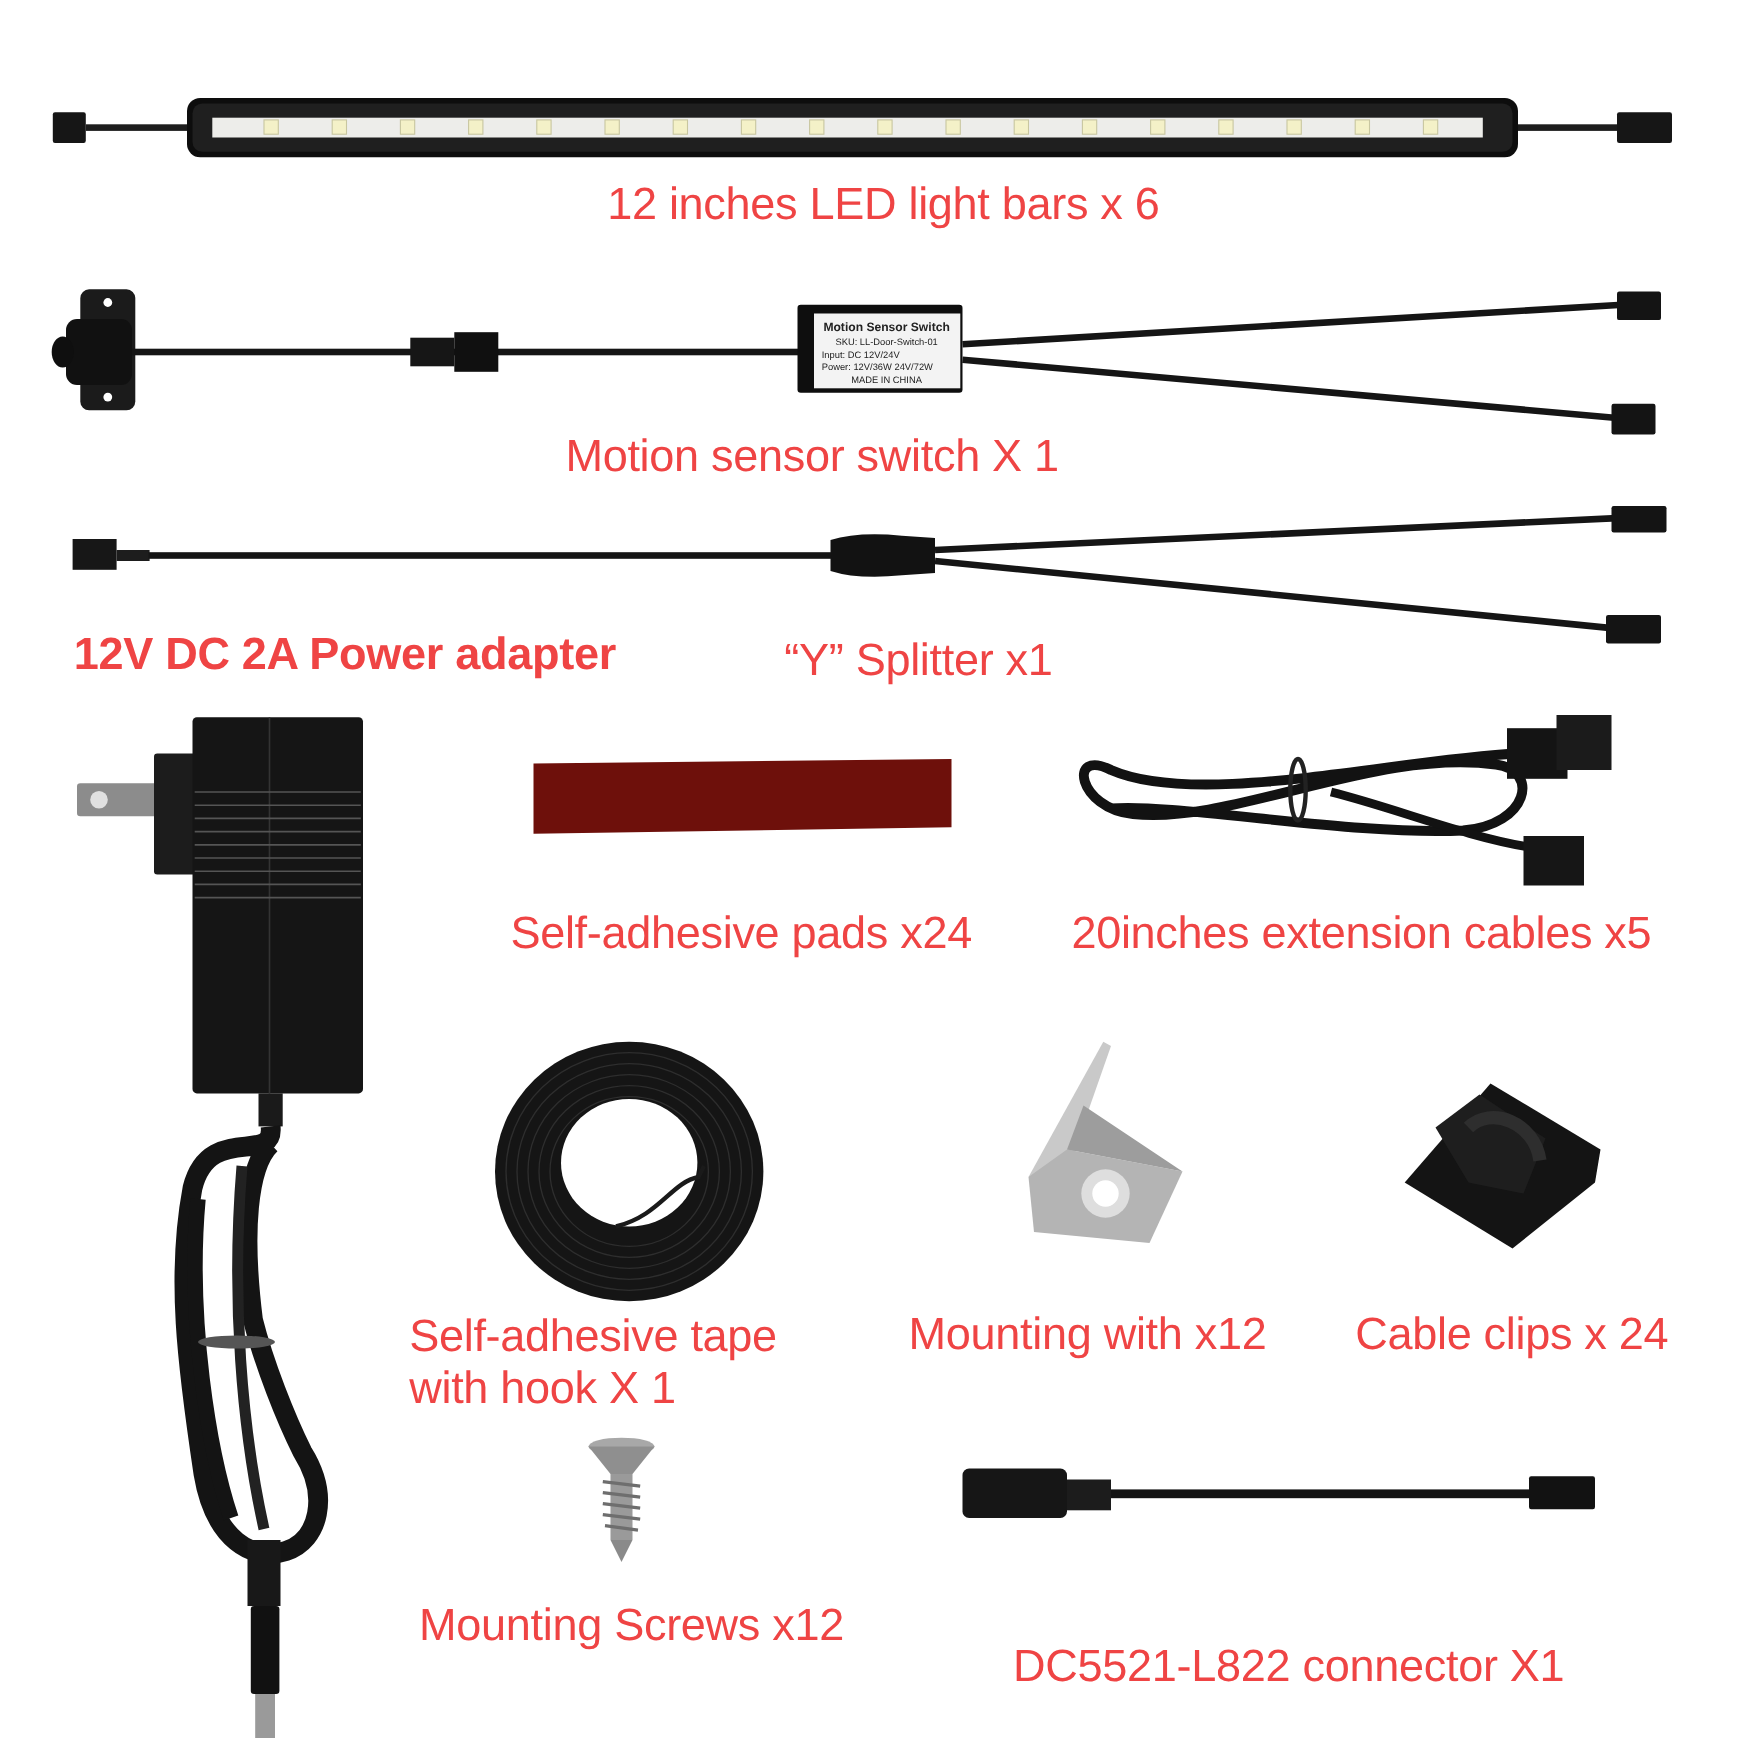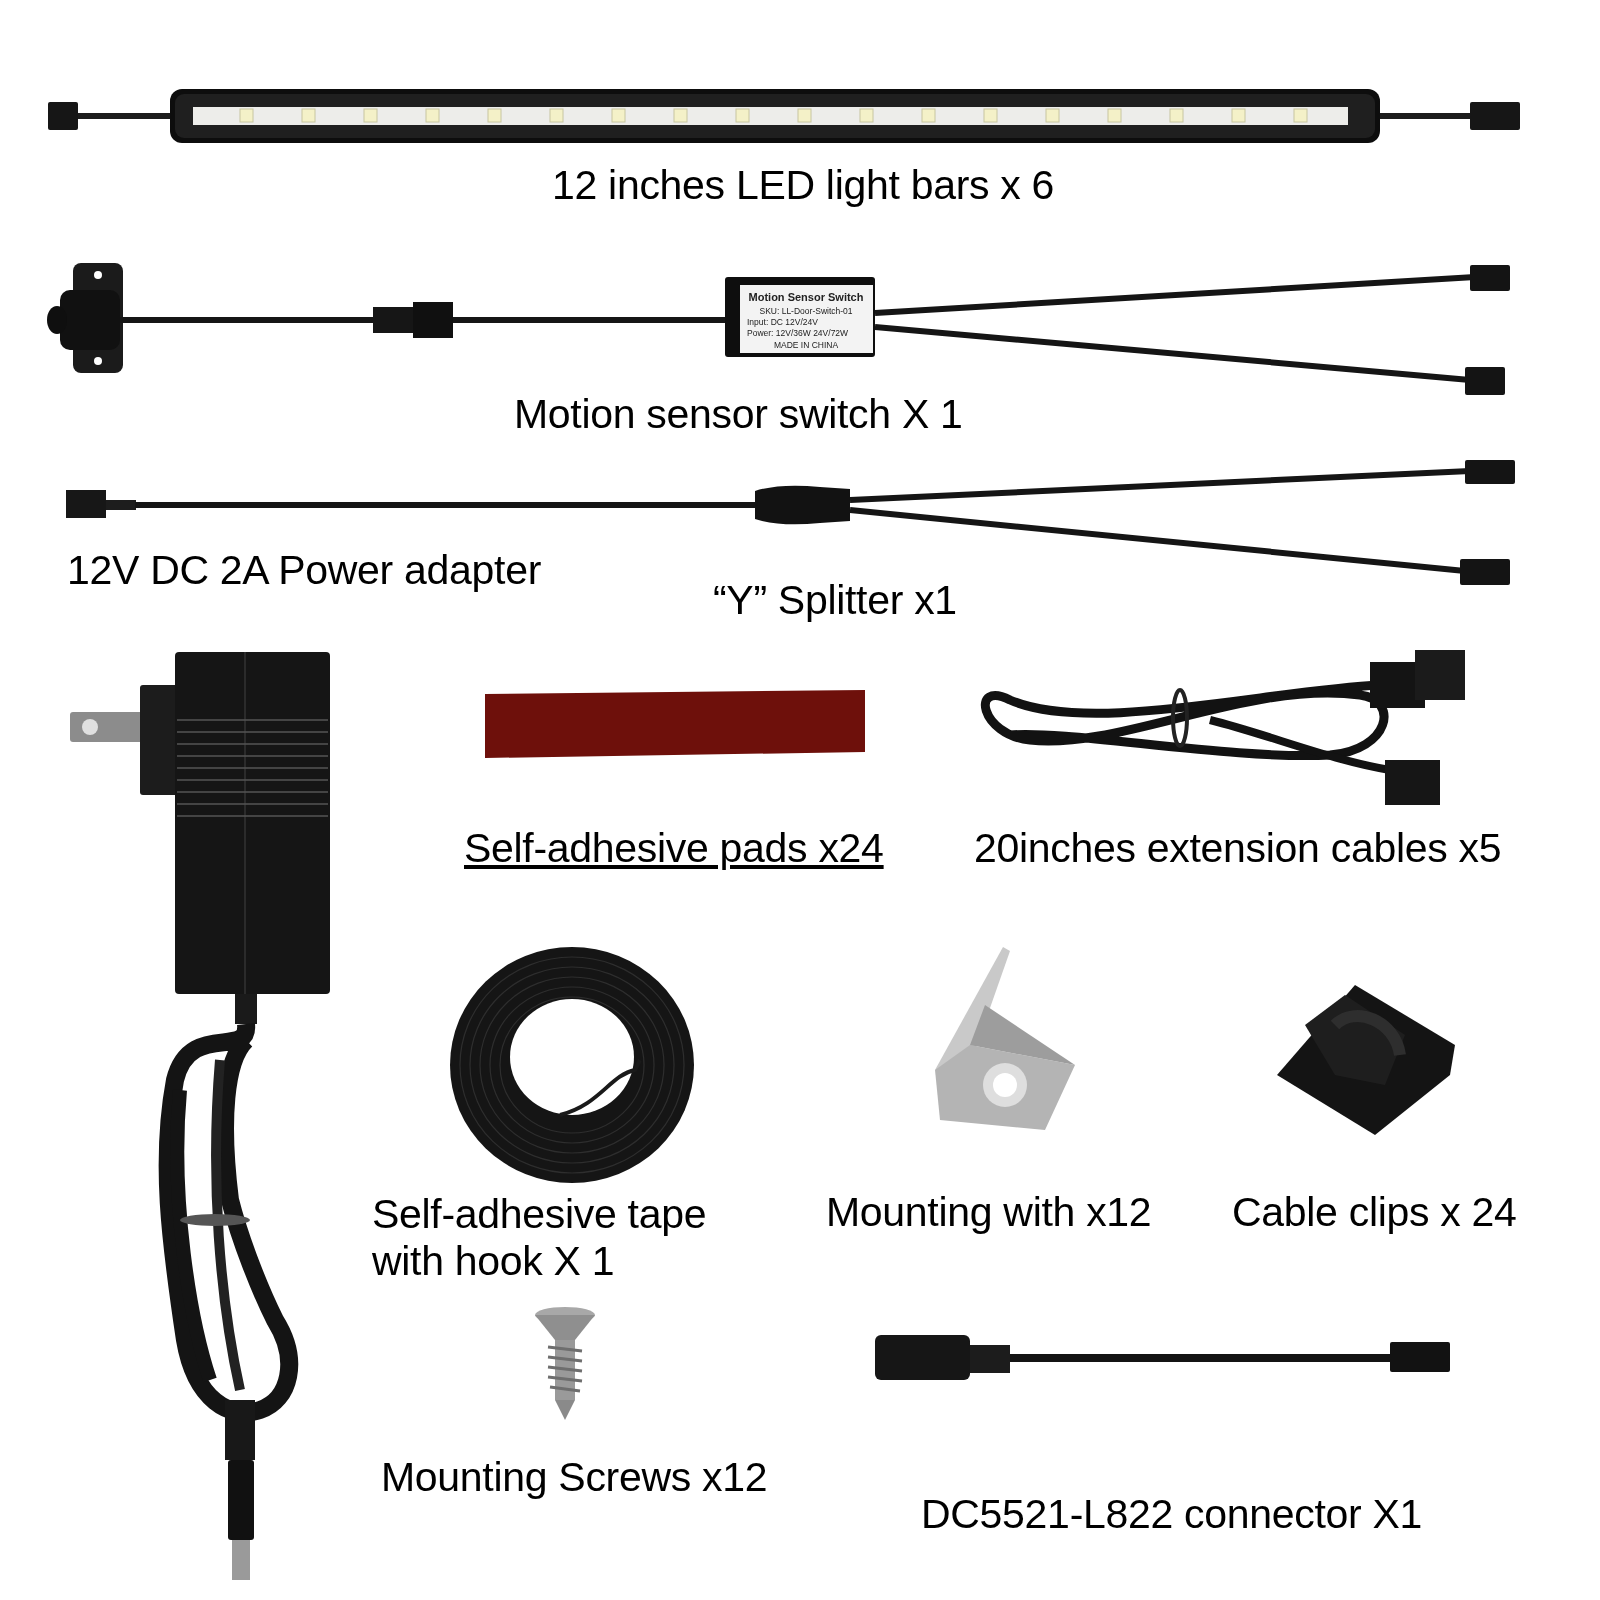--- a/index.html
+++ b/index.html
@@ -5,21 +5,21 @@
     html, body { margin: 0; padding: 0; }
     body {
       width: 1600px; height: 1600px;
       background: #ffffff;
       position: relative;
       overflow: hidden;
       font-family: "Liberation Sans", "DejaVu Sans", sans-serif;
     }
     .label {
       position: absolute;
-      color: #000000;
+      color: #ef4444;
       font-family: "Liberation Sans", sans-serif;
       font-weight: 500;
       font-size: 41px;
       letter-spacing: -0.3px;
       line-height: 1.12;
       white-space: nowrap;
     }
     .item { position: absolute; }
     svg { display: block; overflow: visible; }
     .tiny { font-family: "Liberation Sans", sans-serif; fill: #222; }
@@ -99,21 +99,21 @@
     <rect x="6" y="35" width="40" height="28" fill="#171717"></rect>
     <rect x="46" y="45" width="30" height="10" fill="#1d1d1d"></rect>
     <rect x="75" y="47" width="625" height="6" fill="#151515"></rect>
     <path d="M695 36 Q720 28 760 32 L790 34 L790 66 L760 68 Q720 72 695 64 Z" fill="#121212"></path>
     <path d="M790 45 L1410 16" stroke="#151515" stroke-width="6" fill="none"></path>
     <path d="M790 55 L1405 116" stroke="#151515" stroke-width="6" fill="none"></path>
     <rect x="1405" y="5" width="50" height="24" rx="2" fill="#141414"></rect>
     <rect x="1400" y="104" width="50" height="26" rx="2" fill="#141414"></rect>
   </svg>
 </div>
-<div class="label" style="left:67px; top:548px;">12V DC 2A Power adapter</div>
+<div class="label" style="left:67px; top:572px;font-weight:bold;">12V DC 2A Power adapter</div>
 <div class="label" style="left:665px; top:578px;margin-left:48px;">“Y” Splitter x1</div>
 
 <div class="item" style="left:60px; top:640px;">
   <svg width="300" height="950">
 
     <rect x="10" y="72" width="80" height="30" rx="3" fill="#8c8c8c"></rect>
     <circle cx="30" cy="87" r="8" fill="#e0e0e0"></circle>
     <rect x="80" y="45" width="40" height="110" rx="3" fill="#1c1c1c"></rect>
 
     <rect x="115" y="12" width="155" height="342" rx="4" fill="#151515"></rect>
@@ -141,21 +141,21 @@
     <rect x="168" y="820" width="26" height="80" rx="3" fill="#111"></rect>
     <rect x="172" y="900" width="18" height="40" fill="#9a9a9a"></rect>
   </svg>
 </div>
 
 <div class="item" style="left:483px; top:688px;">
   <svg width="385" height="75">
     <polygon points="2,6 382,2 382,64 2,70" fill="#6e100b"></polygon>
   </svg>
 </div>
-<div class="label" style="left:464px; top:826px;text-decoration:underline;">Self-adhesive pads x24</div>
+<div class="label" style="left:464px; top:826px;">Self-adhesive pads x24</div>
 
 <div class="item" style="left:970px; top:640px;">
   <svg width="540" height="160">
     <path d="M410 45 C300 50 120 95 40 60 C0 40 10 95 60 100 C150 110 280 40 390 55 C430 60 420 110 360 115 C260 120 100 90 40 95" stroke="#121212" stroke-width="9" fill="none"></path>
     <path d="M240 80 C300 95 360 120 420 130" stroke="#121212" stroke-width="8" fill="none"></path>
     <ellipse cx="210" cy="78" rx="7" ry="28" fill="none" stroke="#222" stroke-width="4"></ellipse>
     <rect x="400" y="22" width="55" height="46" fill="#141414"></rect>
     <rect x="445" y="10" width="50" height="50" fill="#1b1b1b"></rect>
     <rect x="415" y="120" width="55" height="45" fill="#161616"></rect>
   </svg>

